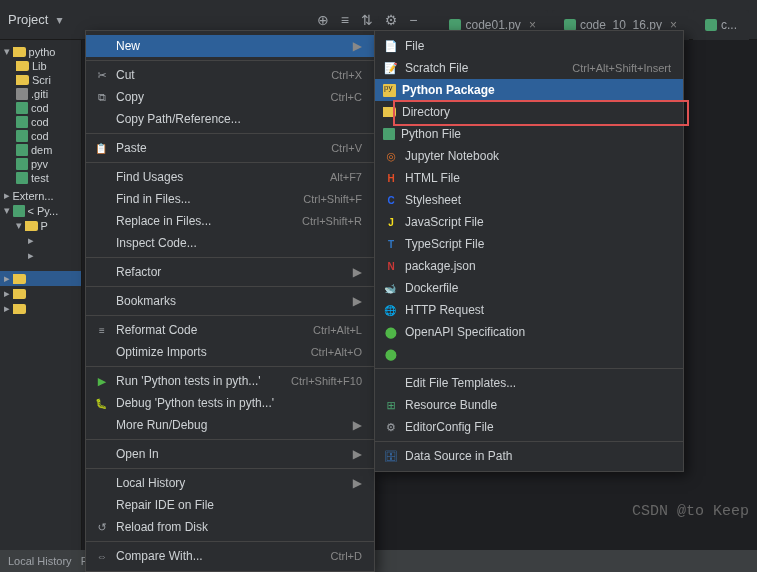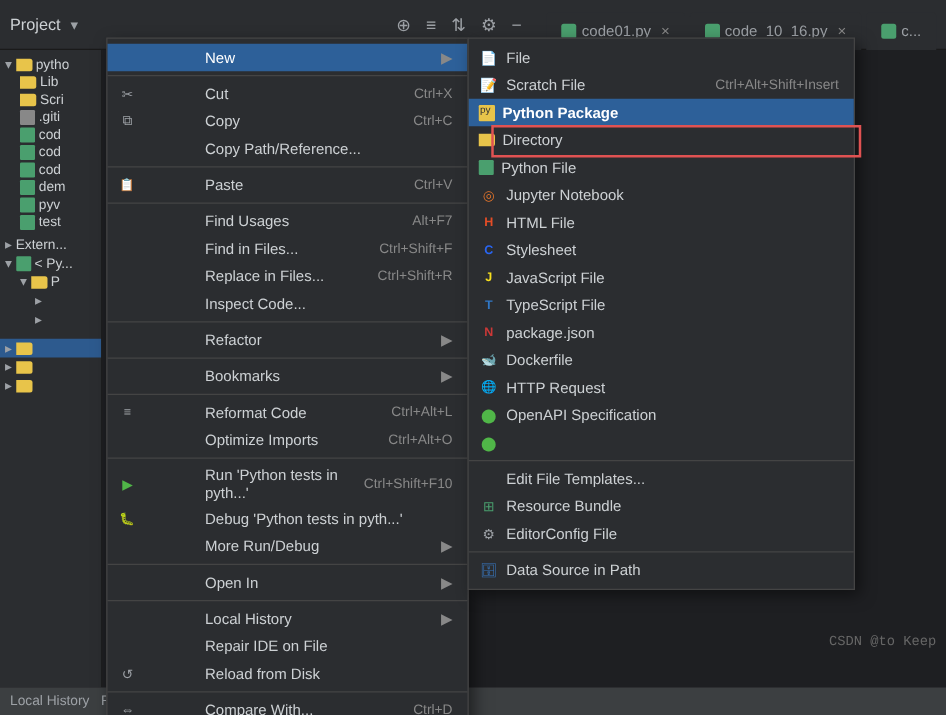--- a/index.html
+++ b/index.html
@@ -95,21 +95,20 @@
       align-items: center;
       justify-content: center;
       flex-shrink: 0;
       color: #9da1a6;
       font-size: 11px;
     }
 
     .menu-item-label {
       flex: 1;
       color: #cdd1d4;
-      margin-left: 48px;
     }
 
     .menu-item-shortcut {
       color: #888;
       font-size: 11px;
       margin-left: auto;
       white-space: nowrap;
     }
 
     .menu-item-arrow {
@@ -337,21 +336,21 @@
       <div>42</div>
       <div>43</div>
       <div>44</div>
     </div>
     <div style="font-size:12px;font-family:'Courier New',monospace;">
       <div><span style="color:#cc7832;">import</span> <span style="color:#cdd1d4;">distutils.log</span></div>
       <div>&nbsp;</div>
       <div>&nbsp;</div>
     </div>
   </div>
-  <div style="position:absolute;bottom:30px;right:8px;color:#666;font-size:11px;">CSDN @to Keep</div>
+  <div style="position:absolute;bottom:30px;right:8px;color:#666;font-size:15px;">CSDN @to Keep</div>
 </div>
 
 <div class="context-menu">
 
   <div class="menu-item new-item">
     <div class="menu-item-icon"></div>
     <span class="menu-item-label">New</span>
     <span class="menu-item-arrow">▶</span>
   </div>
 

